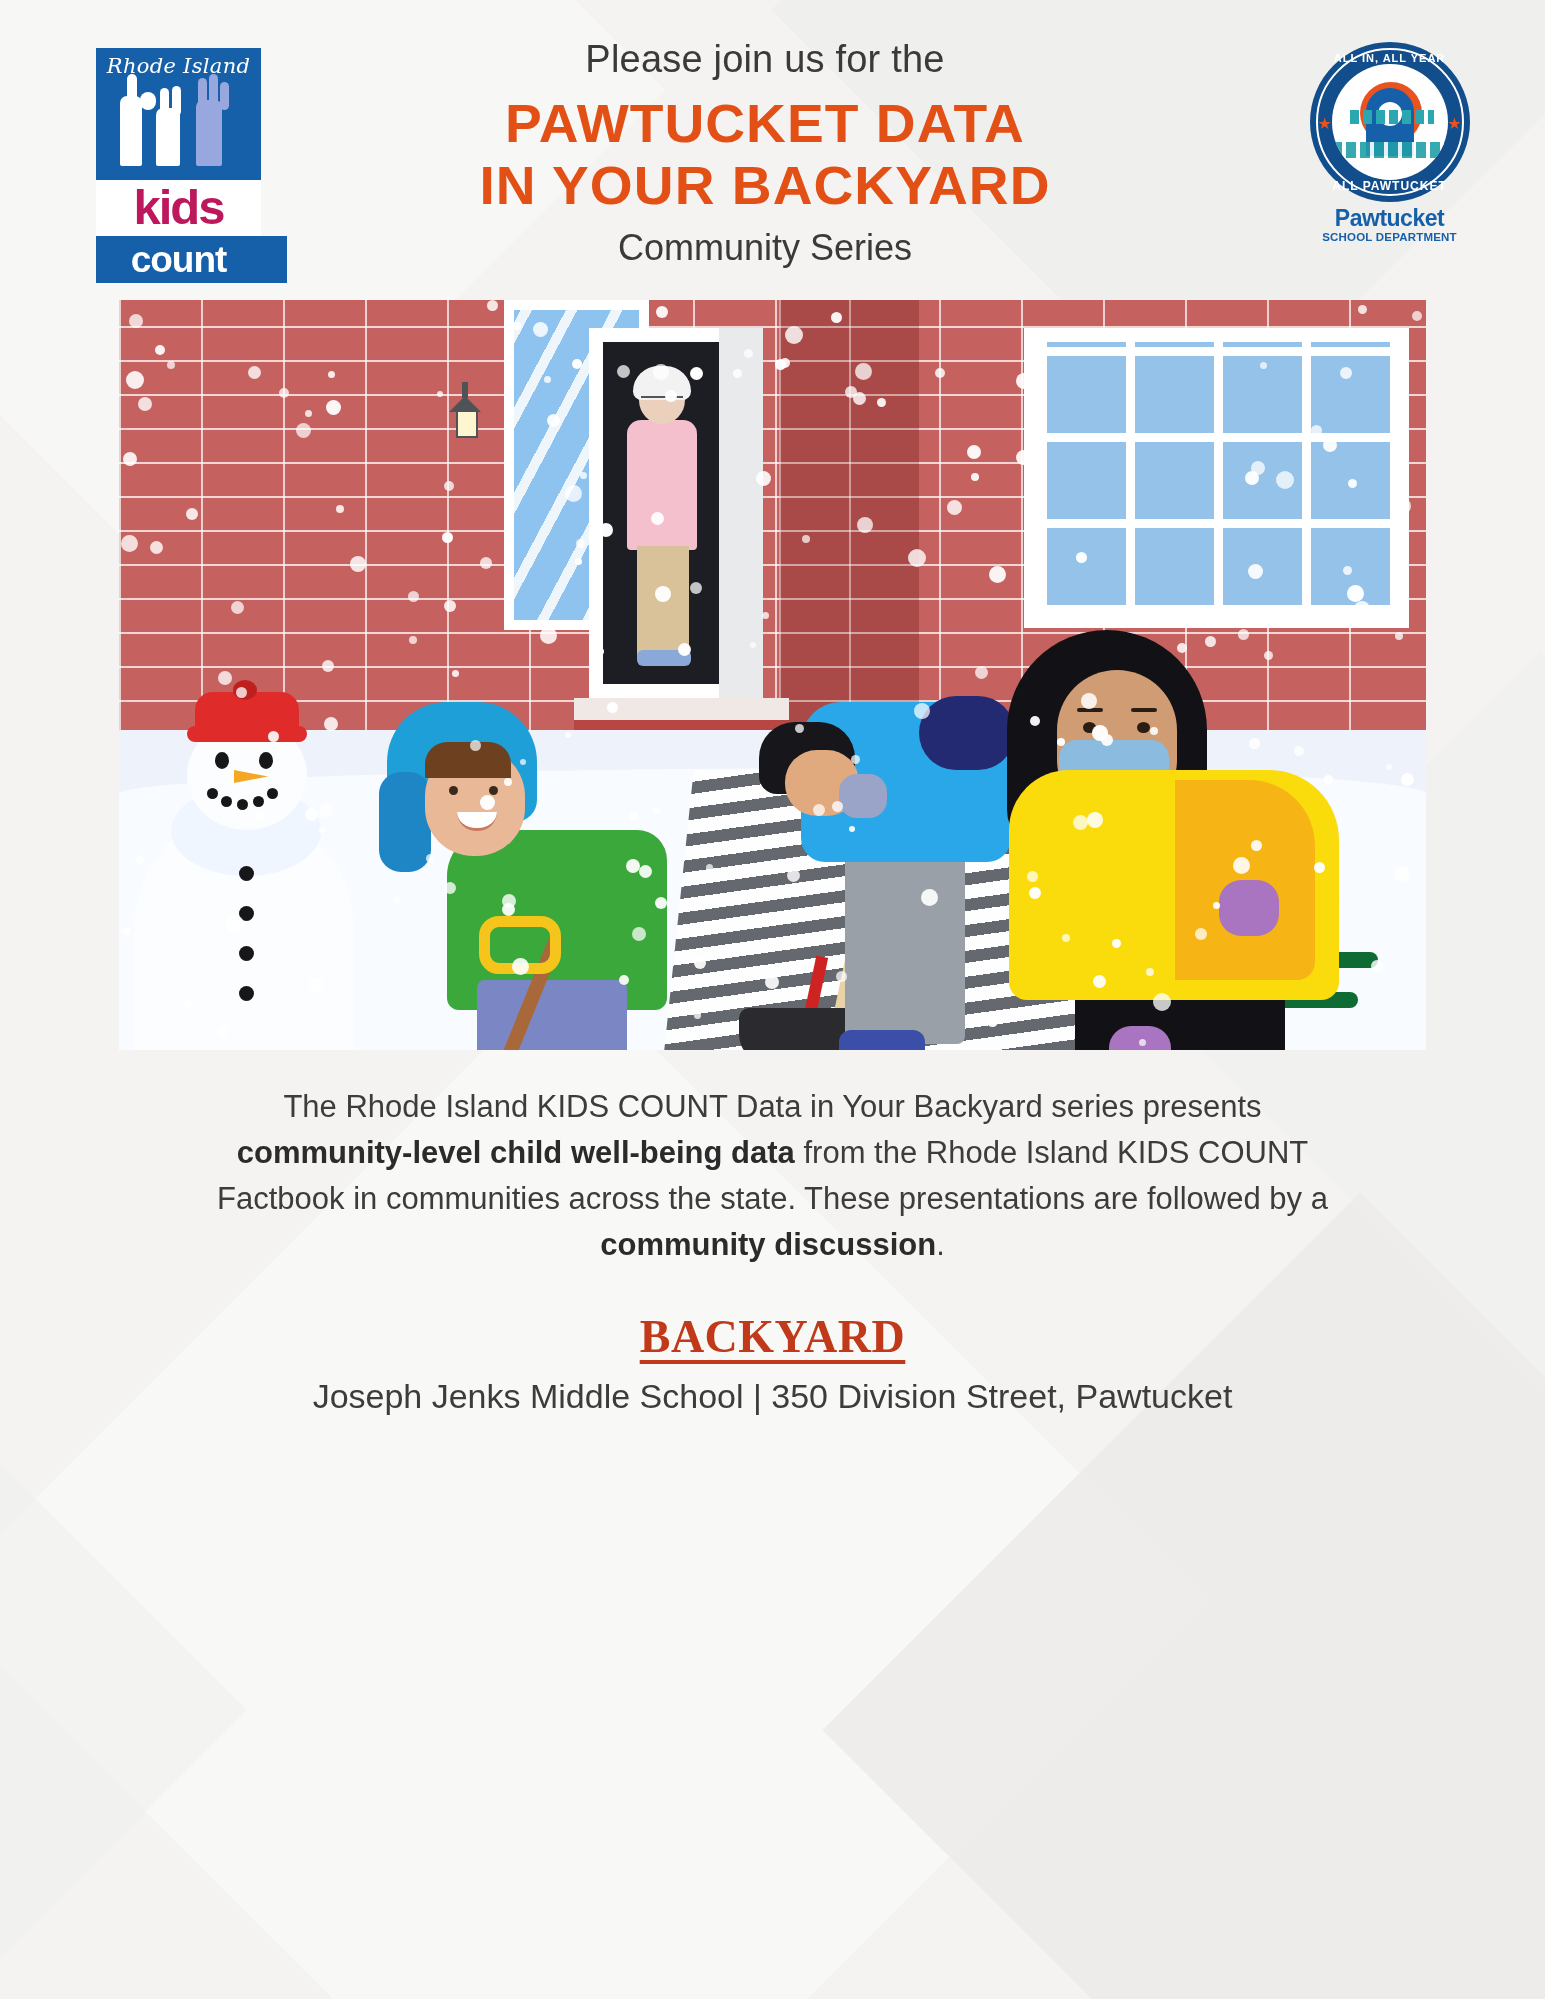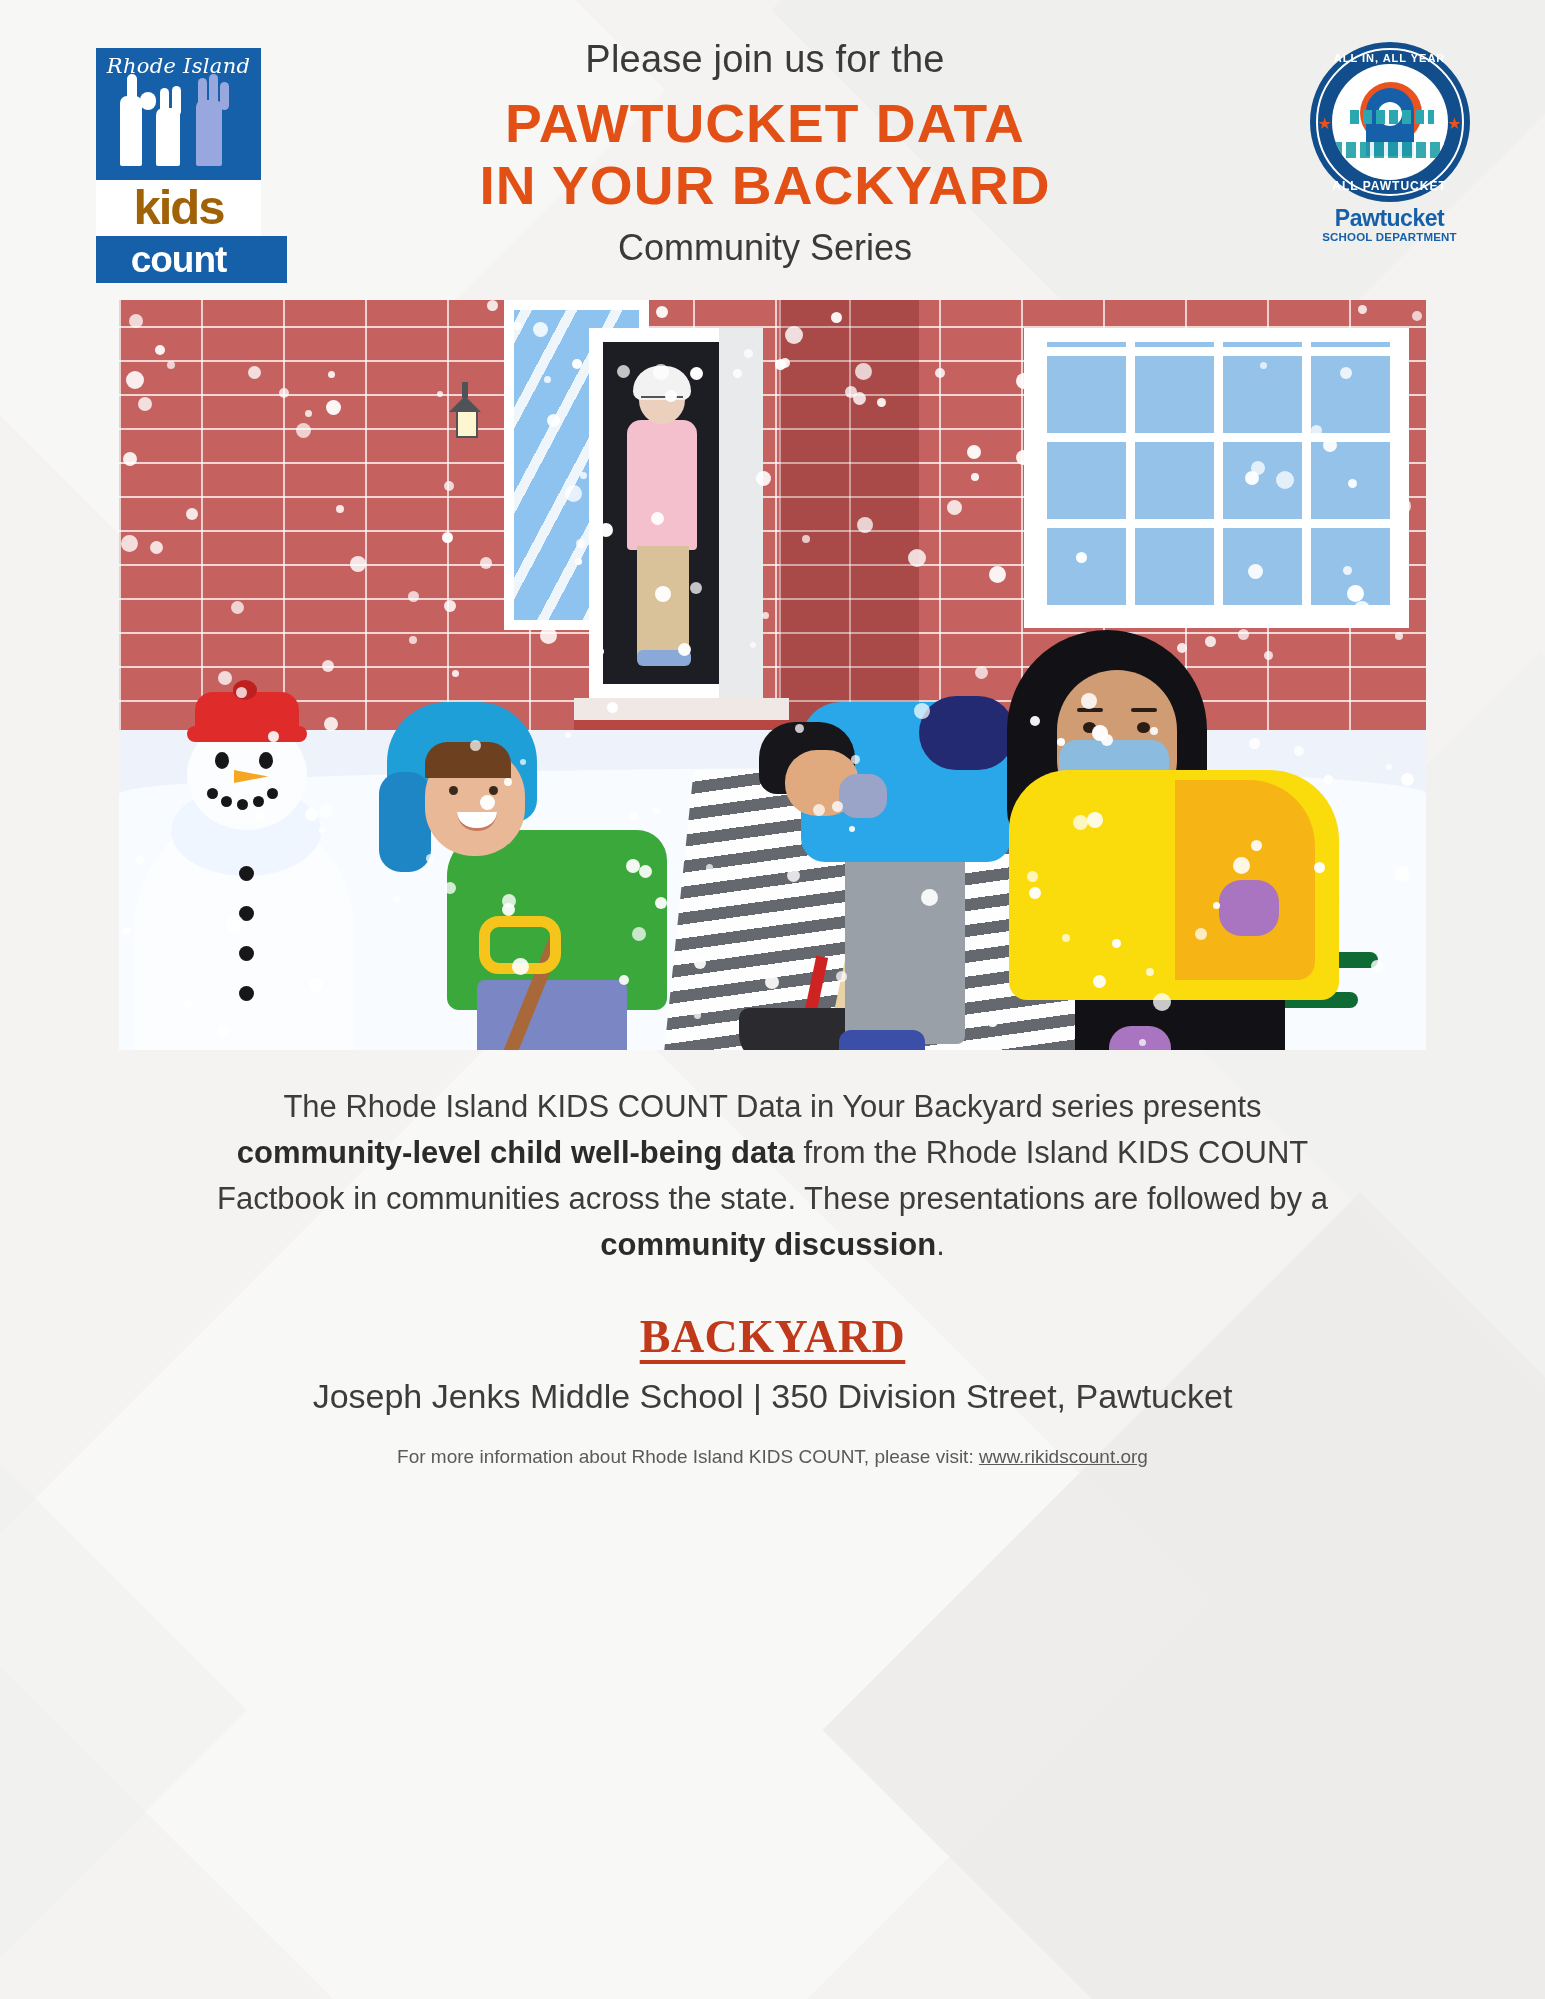--- a/index.html
+++ b/index.html
@@ -42,21 +42,21 @@
   .h2{left:60px;top:60px;width:24px;height:58px;border-radius:7px 7px 2px 2px;}
   .h2a{left:64px;top:40px;width:9px;height:28px;border-radius:5px;background:#fff;position:absolute;}
   .h2b{left:76px;top:38px;width:9px;height:30px;border-radius:5px;background:#fff;position:absolute;}
   .h3{left:100px;top:52px;width:26px;height:66px;border-radius:7px 7px 2px 2px;background:#98a7dd;}
   .h3a{left:102px;top:30px;width:9px;height:30px;border-radius:5px;background:#98a7dd;position:absolute;}
   .h3b{left:113px;top:26px;width:9px;height:34px;border-radius:5px;background:#98a7dd;position:absolute;}
   .h3c{left:124px;top:34px;width:9px;height:28px;border-radius:5px;background:#98a7dd;position:absolute;}
 
   .ri-kids{
     position:absolute;left:0;top:132px;width:165px;height:60px;background:#fff;
-    color:#a16207;font-weight:bold;font-size:49px;letter-spacing:-2px;
+    color:#be185d;font-weight:bold;font-size:49px;letter-spacing:-2px;
     text-align:center;line-height:54px;font-family:"Liberation Sans", sans-serif;
   }
   .ri-bottom{position:absolute;left:0;top:188px;width:191px;height:47px;background:#1560a8;}
   .ri-count{
     position:absolute;left:0;top:0;width:165px;height:47px;color:#fff;
     font-weight:bold;font-size:37px;letter-spacing:-1px;text-align:center;line-height:48px;
   }
 
   .head-text{position:absolute;left:300px;top:38px;width:930px;text-align:center;}
   .pre-title{font-size:38px;color:#3a3a3a;font-weight:400;letter-spacing:.2px;}
@@ -634,18 +634,15 @@
       <div class="p1">
         <span>The Rhode Island KIDS COUNT Data in Your Backyard series presents </span><b>community-level child well-being data</b><span> from the Rhode Island KIDS COUNT Factbook in communities across the state. These presentations are followed by a </span><b>community discussion</b><span>.</span>
       </div>
     </div>
 
     <div class="reg-wrap">
       <div class="register">BACKYARD</div>
       <div class="detail l3">Joseph Jenks Middle School | 350 Division Street, Pawtucket</div>
     </div>
 
-    <div class="footer">
-      <span>For more information about Rhode Island KIDS COUNT, please visit: </span><span class="u">www.rikidscount.org</span>
-    </div>
 
   </div>
 </div>
 
 </body></html>

